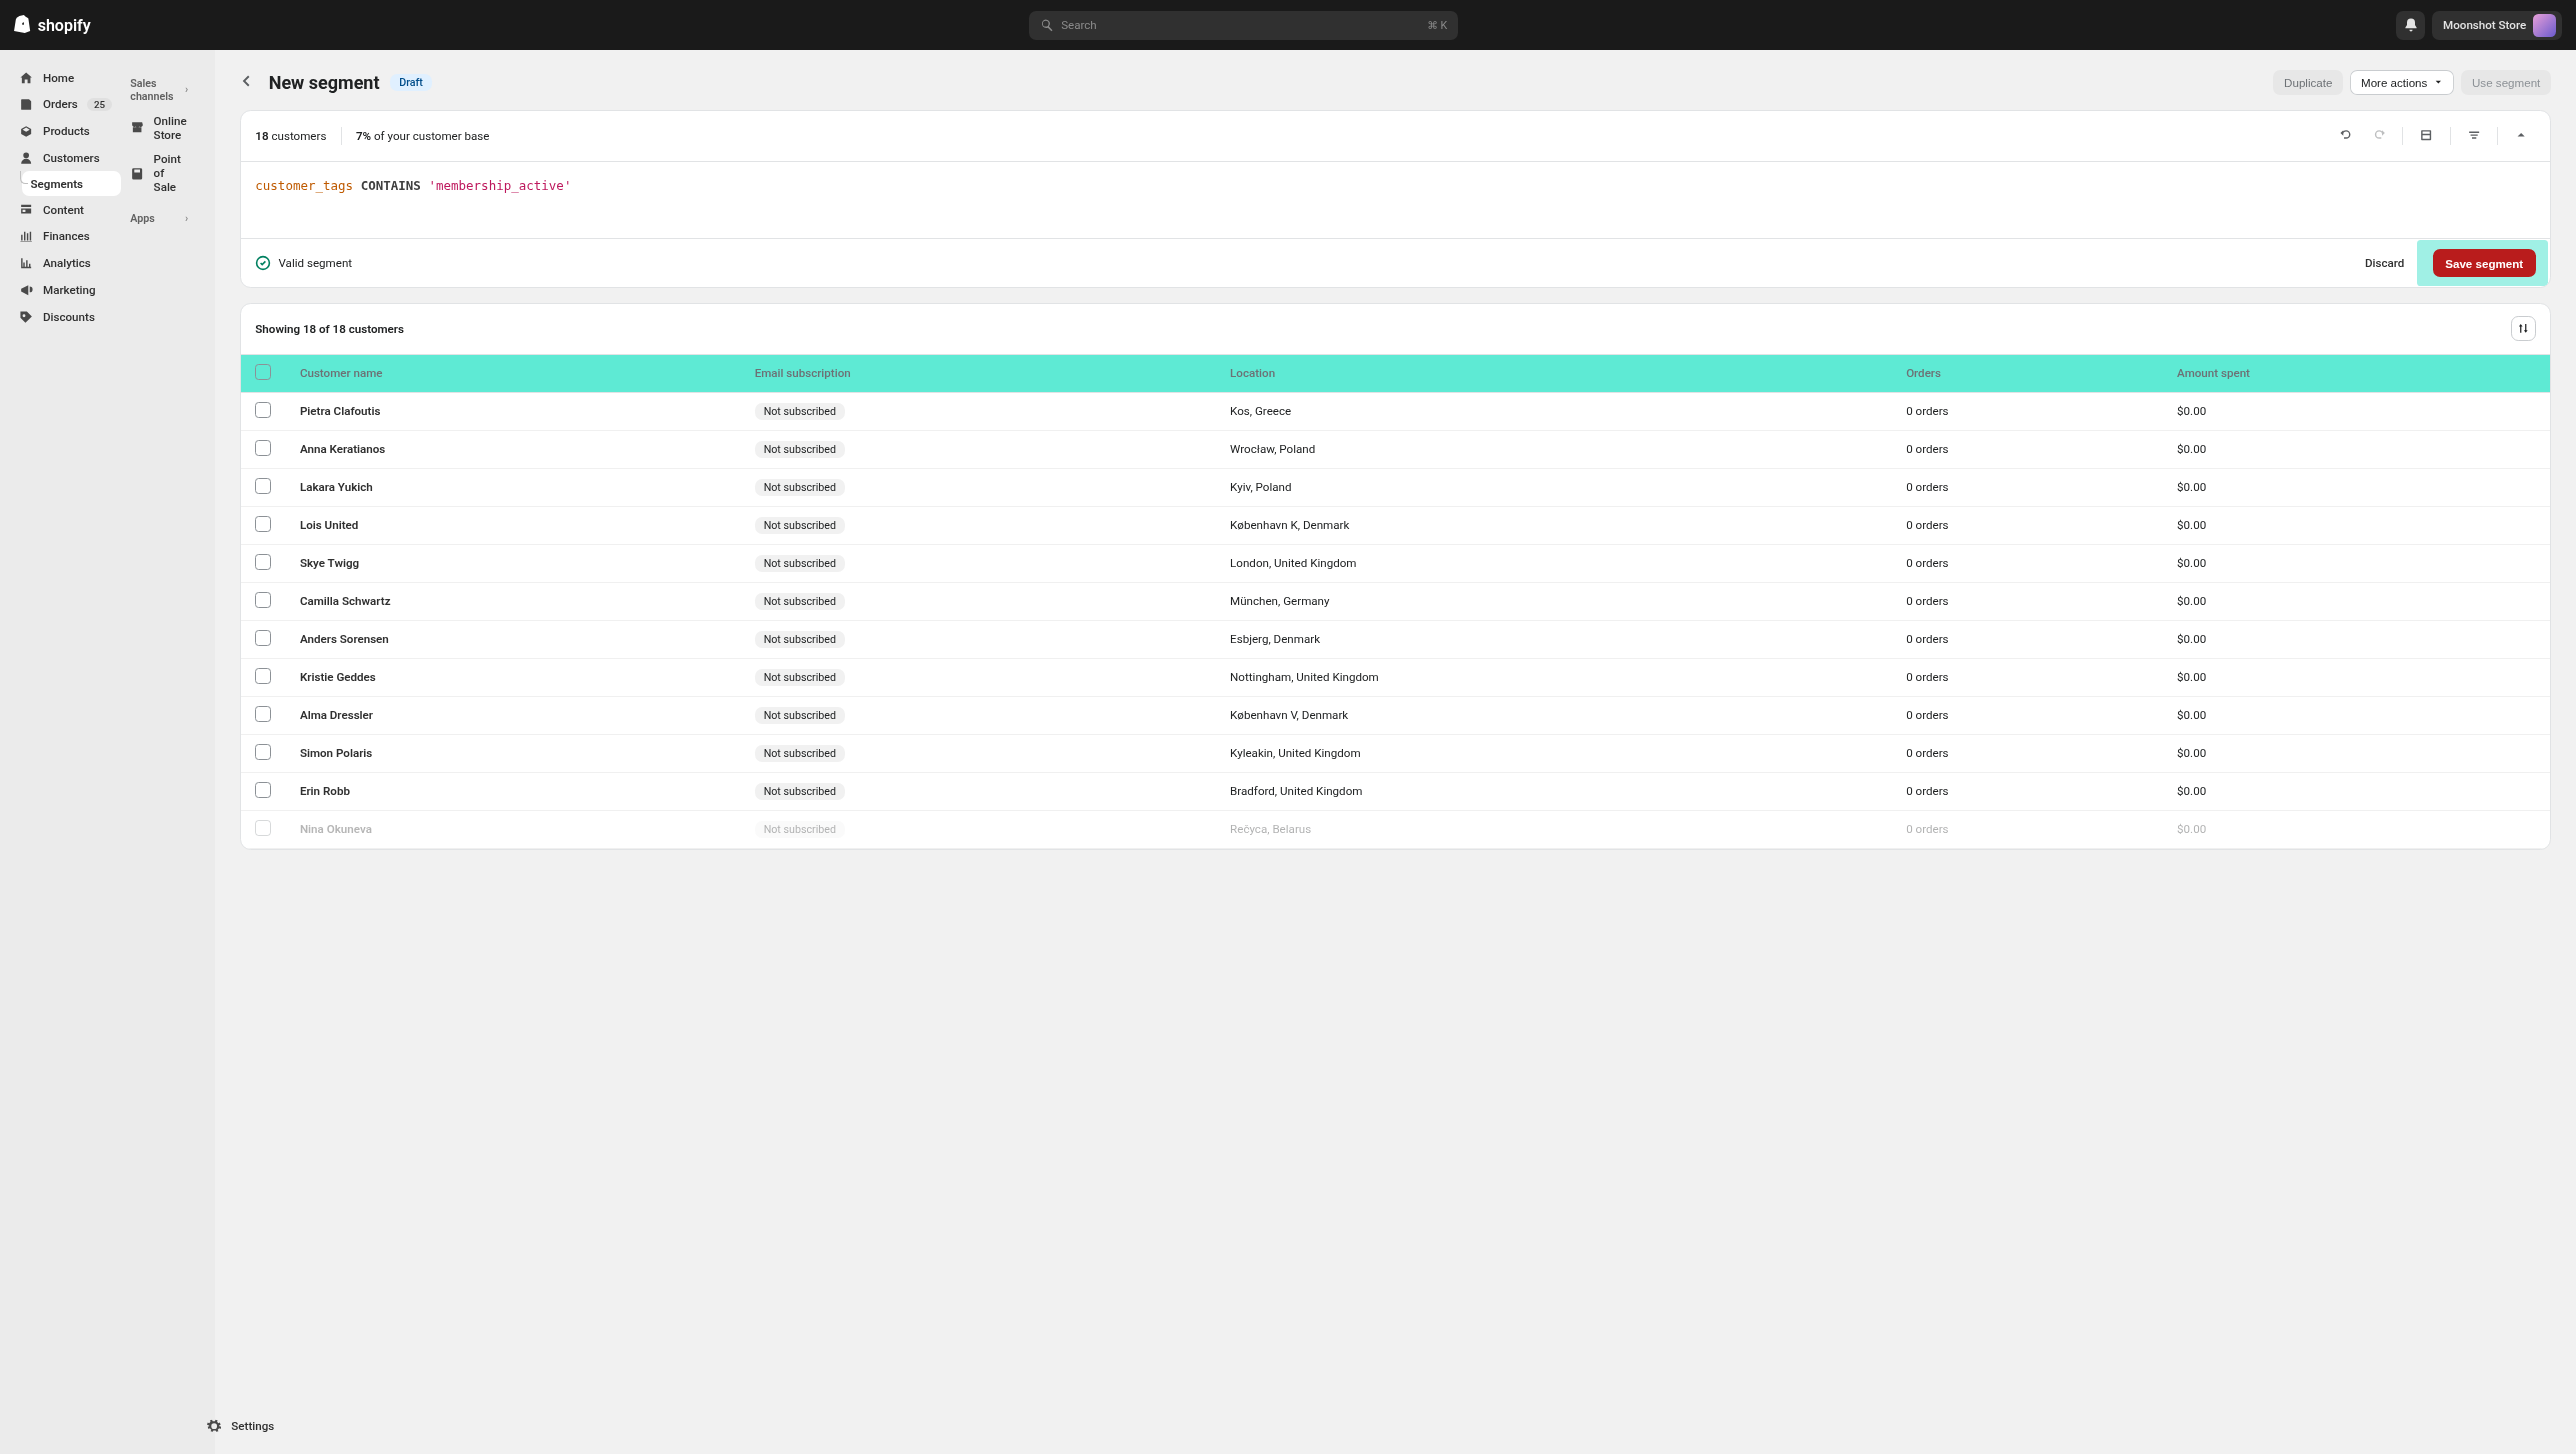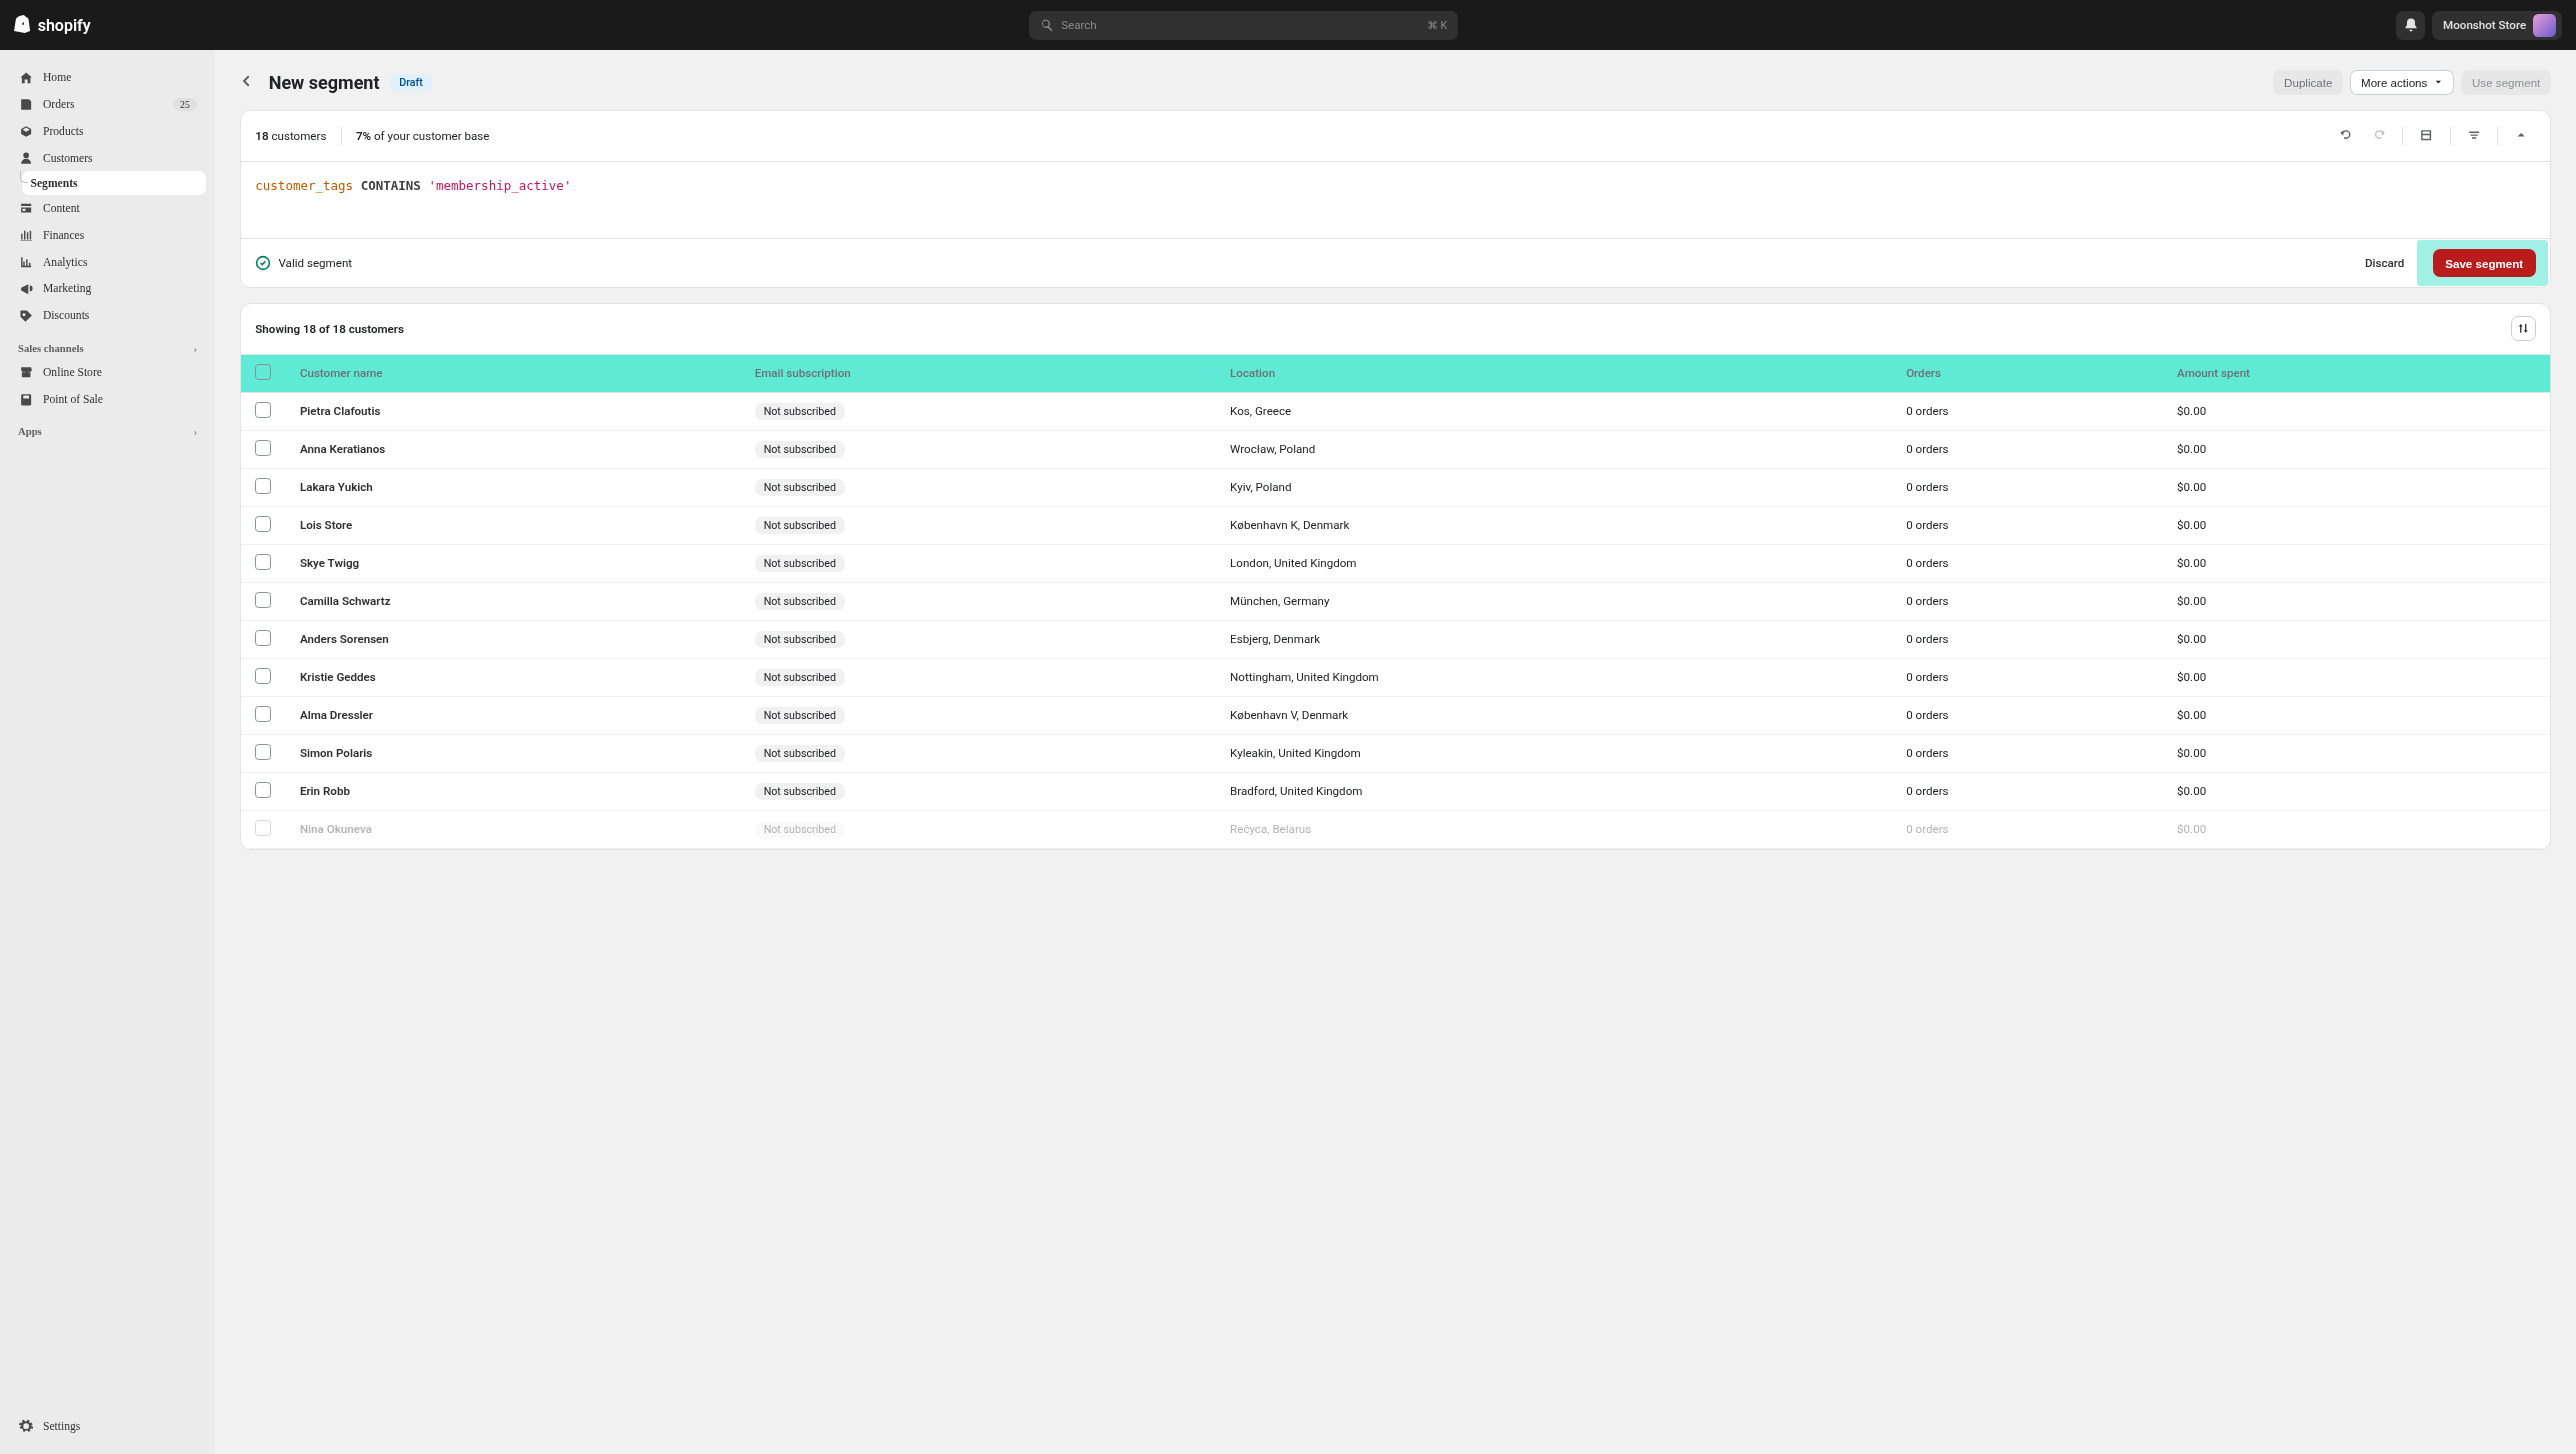--- a/index.html
+++ b/index.html
@@ -8,21 +8,21 @@
 .logo { display: flex; align-items: center; gap: 5.4px; color: white; font-weight: 600; font-size: 16px; }
 .logo svg { width: 18px; height: 19.7px; }
 .search-wrap { flex: 1; display: flex; justify-content: center; }
 .search-box { background: #303030; border-radius: 7.2px; width: 429px; height: 29px; display: flex; align-items: center; padding: 0 10.7px; color: #8a8a8a; gap: 7.2px; }
 .search-box .shortcut { margin-left: auto; font-size: 10.7px; color: #8a8a8a; }
 .topbar-right { display: flex; align-items: center; gap: 7.2px; }
 .bell-btn { background: #303030; border-radius: 7.2px; width: 29px; height: 29px; display: flex; align-items: center; justify-content: center; color: #e3e3e3; }
 .store-btn { background: #303030; border-radius: 7.2px; height: 29px; display: flex; align-items: center; padding: 0 5.4px 0 10.7px; color: #e3e3e3; gap: 7.2px; font-size: 11.6px; font-weight: 500; }
 .avatar { width: 23px; height: 23px; border-radius: 5.4px; background: linear-gradient(135deg,#e8a0d8,#6a5acd); }
 .layout { display: flex; height: calc(100vh - 50px); }
-.sidebar { width: 215px; background: #ebebeb; padding: 14.3px 9px; display: flex; flex-direction: column; font-family: Liberation Serif, serif; }
+.sidebar { width: 215px; background: #ebebeb; padding: 14.3px 9px; display: flex; flex-direction: row; }
 .nav-item { display: flex; align-items: center; gap: 9px; padding: 5.4px 9px; border-radius: 7.2px; color: #303030; font-size: 11.6px; font-weight: 500; cursor: pointer; }
 .nav-item.active { background: white; font-weight: 600; }
 .nav-item .icon { width: 16px; height: 16px; display: flex; align-items: center; justify-content: center; color: #4a4a4a; }
 .nav-badge { margin-left: auto; background: #e0e0e0; border-radius: 7.2px; padding: 0.9px 7.2px; font-size: 9.8px; font-weight: 500; }
 .nav-sub { margin-left: 12.5px; position: relative; }
 .nav-sub:before { content: ""; position: absolute; left: -1.8px; top: 0; bottom: 12.5px; border-left: 0.9px solid #c0c0c0; border-bottom: 0.9px solid #c0c0c0; border-bottom-left-radius: 5.4px; width: 7.2px; }
 .nav-section { font-size: 10.7px; font-weight: 600; color: #616161; padding: 12.5px 9px 5.4px; display: flex; align-items: center; justify-content: space-between; }
 .nav-section .chev { color: #8a8a8a; }
 .sidebar-footer { margin-top: auto; }
 .main { flex: 1; overflow-y: auto; padding: 19.7px 25px; }
@@ -339,21 +339,21 @@
             <tr>
               <td class="td-check"><span class="checkbox"></span></td>
               <td class="name">Lakara Yukich</td>
               <td><span class="pill">Not subscribed</span></td>
               <td>Kyiv, Poland</td>
               <td>0 orders</td>
               <td>$0.00</td>
             </tr>
             <tr>
               <td class="td-check"><span class="checkbox"></span></td>
-              <td class="name">Lois Store</td>
+              <td class="name">Lois United</td>
               <td><span class="pill">Not subscribed</span></td>
               <td>København K, Denmark</td>
               <td>0 orders</td>
               <td>$0.00</td>
             </tr>
             <tr>
               <td class="td-check"><span class="checkbox"></span></td>
               <td class="name">Skye Twigg</td>
               <td><span class="pill">Not subscribed</span></td>
               <td>London, United Kingdom</td>

